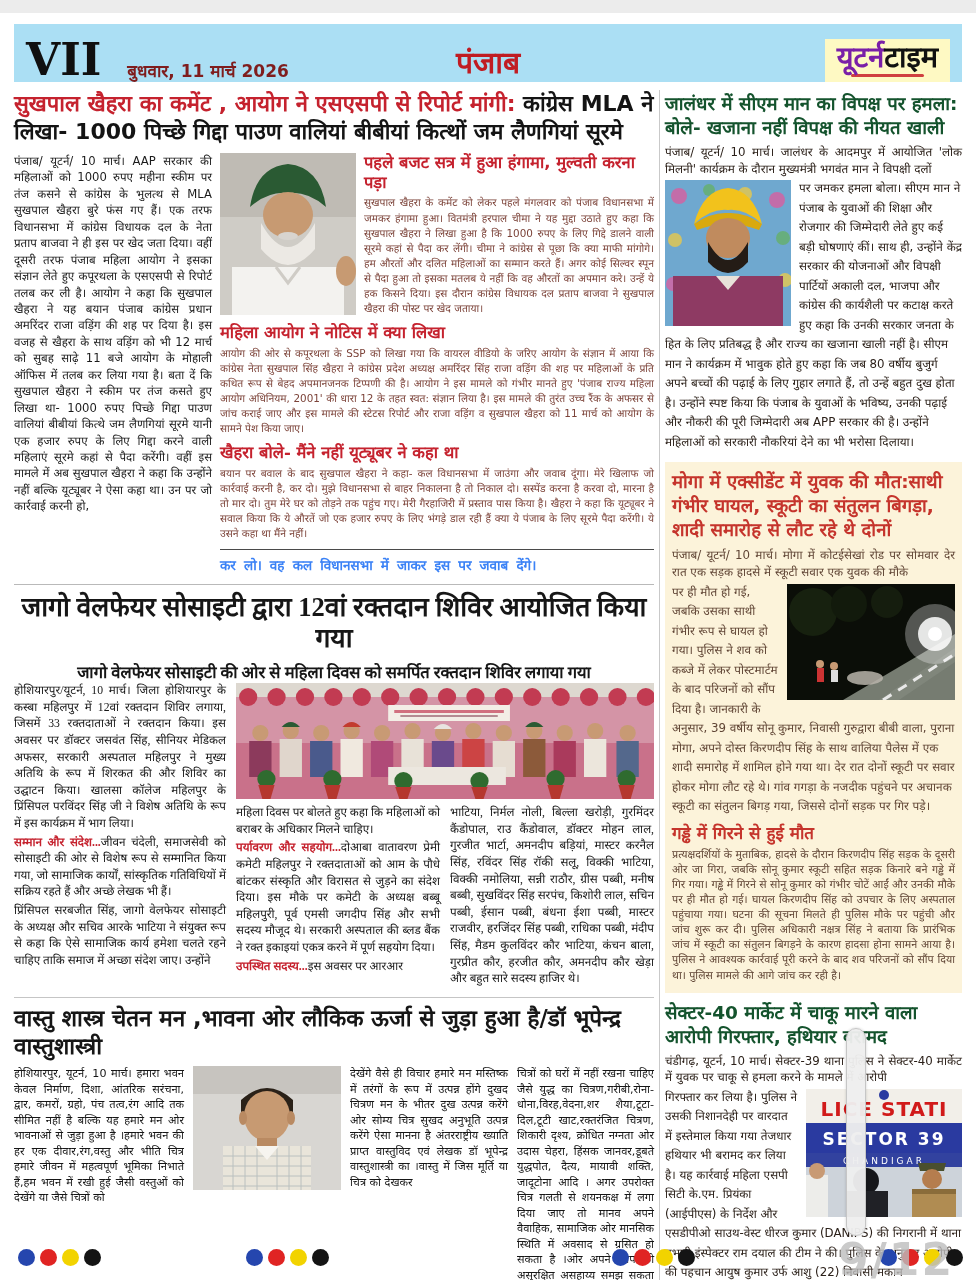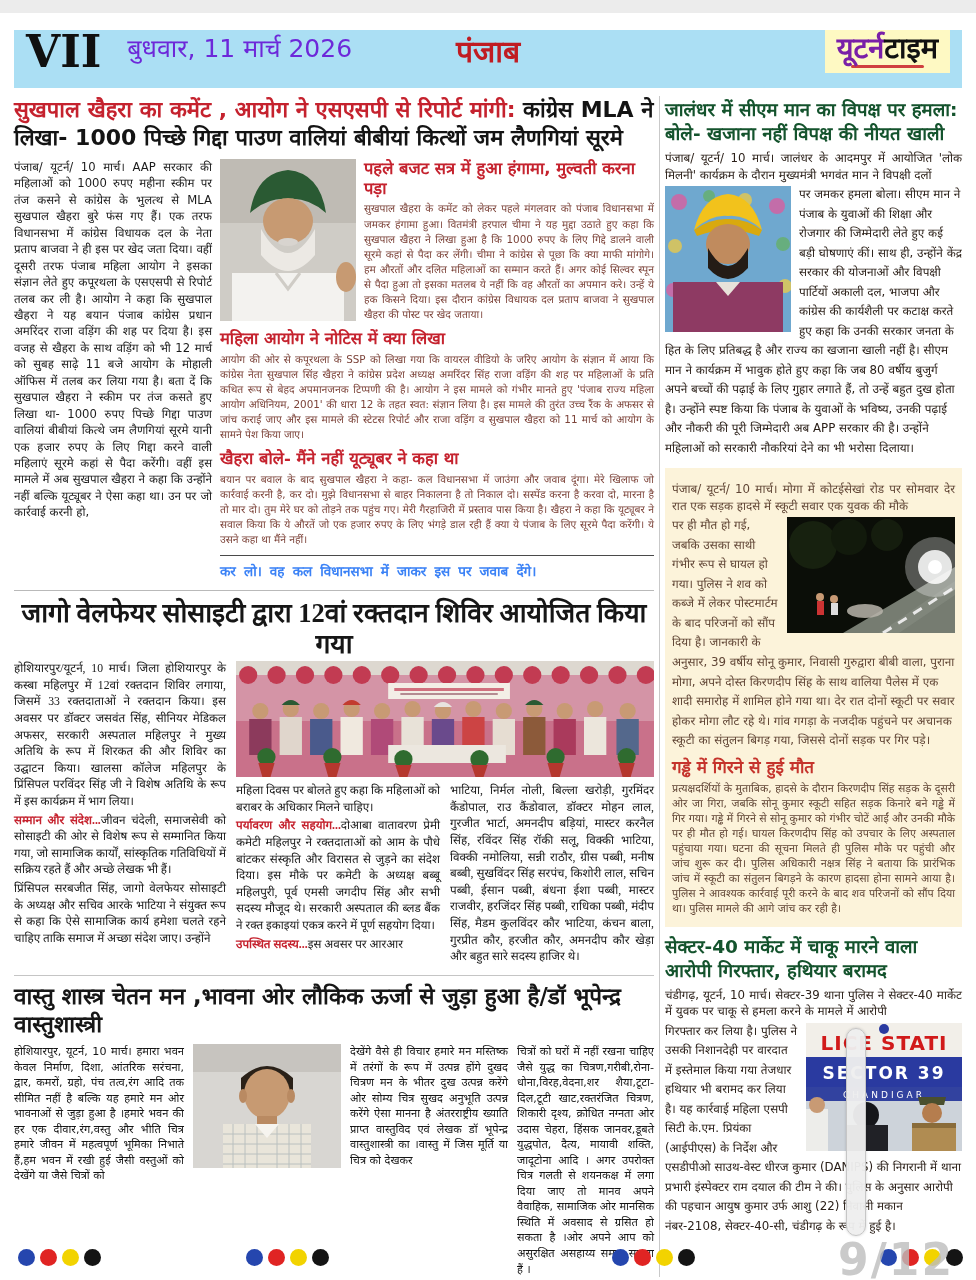--- a/index.html
+++ b/index.html
@@ -4,25 +4,25 @@
 <style>
   html,body{margin:0;padding:0;}
   body{
     width:976px;height:1280px;position:relative;overflow:hidden;
     background:#ffffff;font-family:"DejaVu Sans",sans-serif;color:#161616;
   }
   .top-strip{height:13px;background:#ececec;}
   .sheet{padding:0 14px;}
   
   .masthead{
-    position:relative;margin-top:17px;height:58px;background:#abdff4;
-    display:flex;align-items:flex-start;padding:0 12px;box-sizing:border-box;
+    position:relative;margin-top:11px;height:58px;background:#abdff4;
+    display:flex;align-items:flex-end;padding:0 12px;box-sizing:border-box;
   }
   .page-no{font-family:"DejaVu Serif",serif;font-size:44px;font-weight:bold;color:#101010;line-height:1;}
-  .m-date{font-size:25px;font-weight:normal;margin-left:26px;color:#6d28d9;}
+  .m-date{font-size:17px;font-weight:bold;margin-left:26px;color:#7f1d1d;}
   .section-name{
     position:absolute;left:50%;transform:translateX(-50%);
     color:#c01c22;font-size:30px;font-weight:bold;
   }
   .logo-box{margin-left:auto;background:#fef9c3;padding:3px 12px 5px;text-align:center;}
   .logo-line{font-size:29px;font-weight:bold;line-height:1.05;}
   .logo-p1{color:#7a1fa8;}
   .logo-p2{color:#111;}
   .logo-tagline{height:3px;width:72%;background:#d04040;margin:2px auto 0;border-radius:2px;}
   
@@ -154,20 +154,21 @@
               <div class="sub-heading">खैहरा बोले- मैंने नहीं यूट्यूबर ने कहा था</div>
               <div class="maroon jt">बयान पर बवाल के बाद सुखपाल खैहरा ने कहा- कल विधानसभा में जाउंगा और जवाब दूंगा। मेरे खिलाफ जो कार्रवाई करनी है, कर दो। मुझे विधानसभा से बाहर निकालना है तो निकाल दो। सस्पेंड करना है करवा दो, मारना है तो मार दो। तुम मेरे घर को तोड़ने तक पहुंच गए। मेरी गैरहाजिरी में प्रस्ताव पास किया है। खैहरा ने कहा कि यूट्यूबर ने सवाल किया कि ये औरतें जो एक हजार रुपए के लिए भंगड़े डाल रही हैं क्या ये पंजाब के लिए सूरमे पैदा करेंगी। ये उसने कहा था मैंने नहीं।</div>
             </div>
             <div class="closing">कर लो। वह कल विधानसभा में जाकर इस पर जवाब देंगे।</div>
           </div>
         </div>
       </section>
 
       <section class="s2">
         <h2 class="s2-headline">जागो वेलफेयर सोसाइटी द्वारा 12वां रक्तदान शिविर आयोजित किया गया</h2>
+        <div class="s2-subheadline">जागो वेलफेयर सोसाइटी की ओर से महिला दिवस को समर्पित रक्तदान शिविर लगाया गया</div>
         <div class="s2-row">
           <div class="s2-col1">
             <p class="jt">होशियारपुर/यूटर्न, 10 मार्च। जिला होशियारपुर के कस्बा महिलपुर में 12वां रक्तदान शिविर लगाया, जिसमें 33 रक्तदाताओं ने रक्तदान किया। इस अवसर पर डॉक्टर जसवंत सिंह, सीनियर मेडिकल अफसर, सरकारी अस्पताल महिलपुर ने मुख्य अतिथि के रूप में शिरकत की और शिविर का उद्घाटन किया। खालसा कॉलेज महिलपुर के प्रिंसिपल परविंदर सिंह जी ने विशेष अतिथि के रूप में इस कार्यक्रम में भाग लिया।</p>
             <p class="jt para"><span class="red-lead">सम्मान और संदेश...</span><span>जीवन चंदेली, समाजसेवी को सोसाइटी की ओर से विशेष रूप से सम्मानित किया गया, जो सामाजिक कार्यों, सांस्कृतिक गतिविधियों में सक्रिय रहते हैं और अच्छे लेखक भी हैं।</span></p>
             <p class="jt para">प्रिंसिपल सरबजीत सिंह, जागो वेलफेयर सोसाइटी के अध्यक्ष और सचिव आरके भाटिया ने संयुक्त रूप से कहा कि ऐसे सामाजिक कार्य हमेशा चलते रहने चाहिए ताकि समाज में अच्छा संदेश जाए। उन्होंने</p>
           </div>
           <div class="s2-right">
             <svg width="100%" height="116" viewBox="0 0 412 116" preserveAspectRatio="none" style="display:block">
               <rect width="412" height="116" fill="#c9718a"></rect>
               <rect width="412" height="60" fill="#d494a6"></rect>
@@ -313,20 +314,21 @@
             <ellipse cx="63" cy="58" rx="22" ry="20" fill="#c08b5e"></ellipse>
             <path d="M43 62 Q63 98 83 62 L83 82 Q63 104 43 82 Z" fill="#241c16"></path>
             <rect x="8" y="96" width="110" height="50" fill="#8e3a63"></rect>
             <path d="M51 96 L63 110 L75 96 Z" fill="#e8e2da"></path>
           </svg>
           <span class="r-body jt">पर जमकर हमला बोला। सीएम मान ने पंजाब के युवाओं की शिक्षा और रोजगार की जिम्मेदारी लेते हुए कई बड़ी घोषणाएं कीं। साथ ही, उन्होंने केंद्र सरकार की योजनाओं और विपक्षी पार्टियों अकाली दल, भाजपा और कांग्रेस की कार्यशैली पर कटाक्ष करते हुए कहा कि उनकी सरकार जनता के हित के लिए प्रतिबद्ध है और राज्य का खजाना खाली नहीं है। सीएम मान ने कार्यक्रम में भावुक होते हुए कहा कि जब 80 वर्षीय बुजुर्ग अपने बच्चों की पढ़ाई के लिए गुहार लगाते हैं, तो उन्हें बहुत दुख होता है। उन्होंने स्पष्ट किया कि पंजाब के युवाओं के भविष्य, उनकी पढ़ाई और नौकरी की पूरी जिम्मेदारी अब APP सरकार की है। उन्होंने महिलाओं को सरकारी नौकरियां देने का भी भरोसा दिलाया।</span>
         </div>
       </section>
 
       <section class="moga-box">
+        <h2 class="r-hl red">मोगा में एक्सीडेंट में युवक की मौत:साथी गंभीर घायल, स्कूटी का संतुलन बिगड़ा, शादी समारोह से लौट रहे थे दोनों</h2>
         <p class="r-body jt" style="margin-top:5px">पंजाब/ यूटर्न/ 10 मार्च। मोगा में कोटईसेखां रोड पर सोमवार देर रात एक सड़क हादसे में स्कूटी सवार एक युवक की मौके</p>
         <div class="r-wrap">
           <svg class="float-r" width="168" height="116" viewBox="0 0 168 116">
             <rect width="168" height="116" fill="#0b0e08"></rect>
             <circle cx="26" cy="28" r="24" fill="#17210f"></circle>
             <circle cx="62" cy="20" r="18" fill="#121a0c"></circle>
             <circle cx="100" cy="18" r="16" fill="#151d0e"></circle>
             <polygon points="56,116 168,50 168,116" fill="#767c71"></polygon>
             <polygon points="92,116 168,64 168,78 112,116" fill="#8a9086" opacity=".5"></polygon>
             <path d="M96 116 L168 70" stroke="#e8e8e8" stroke-width="3" stroke-dasharray="10 8" fill="none"></path>

